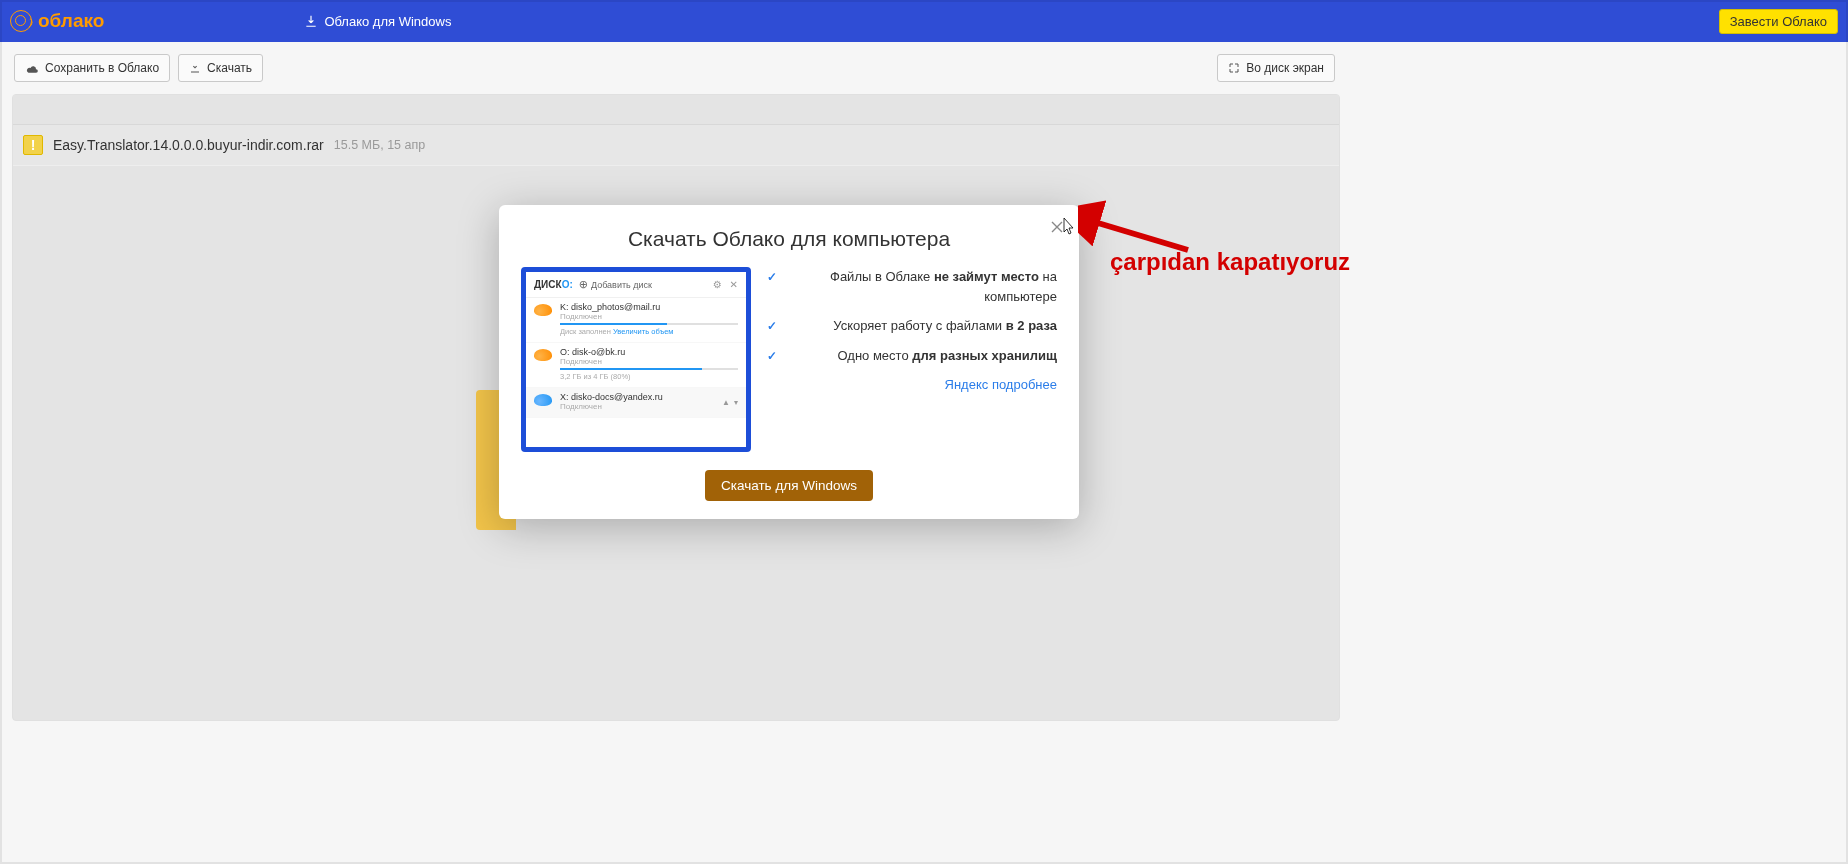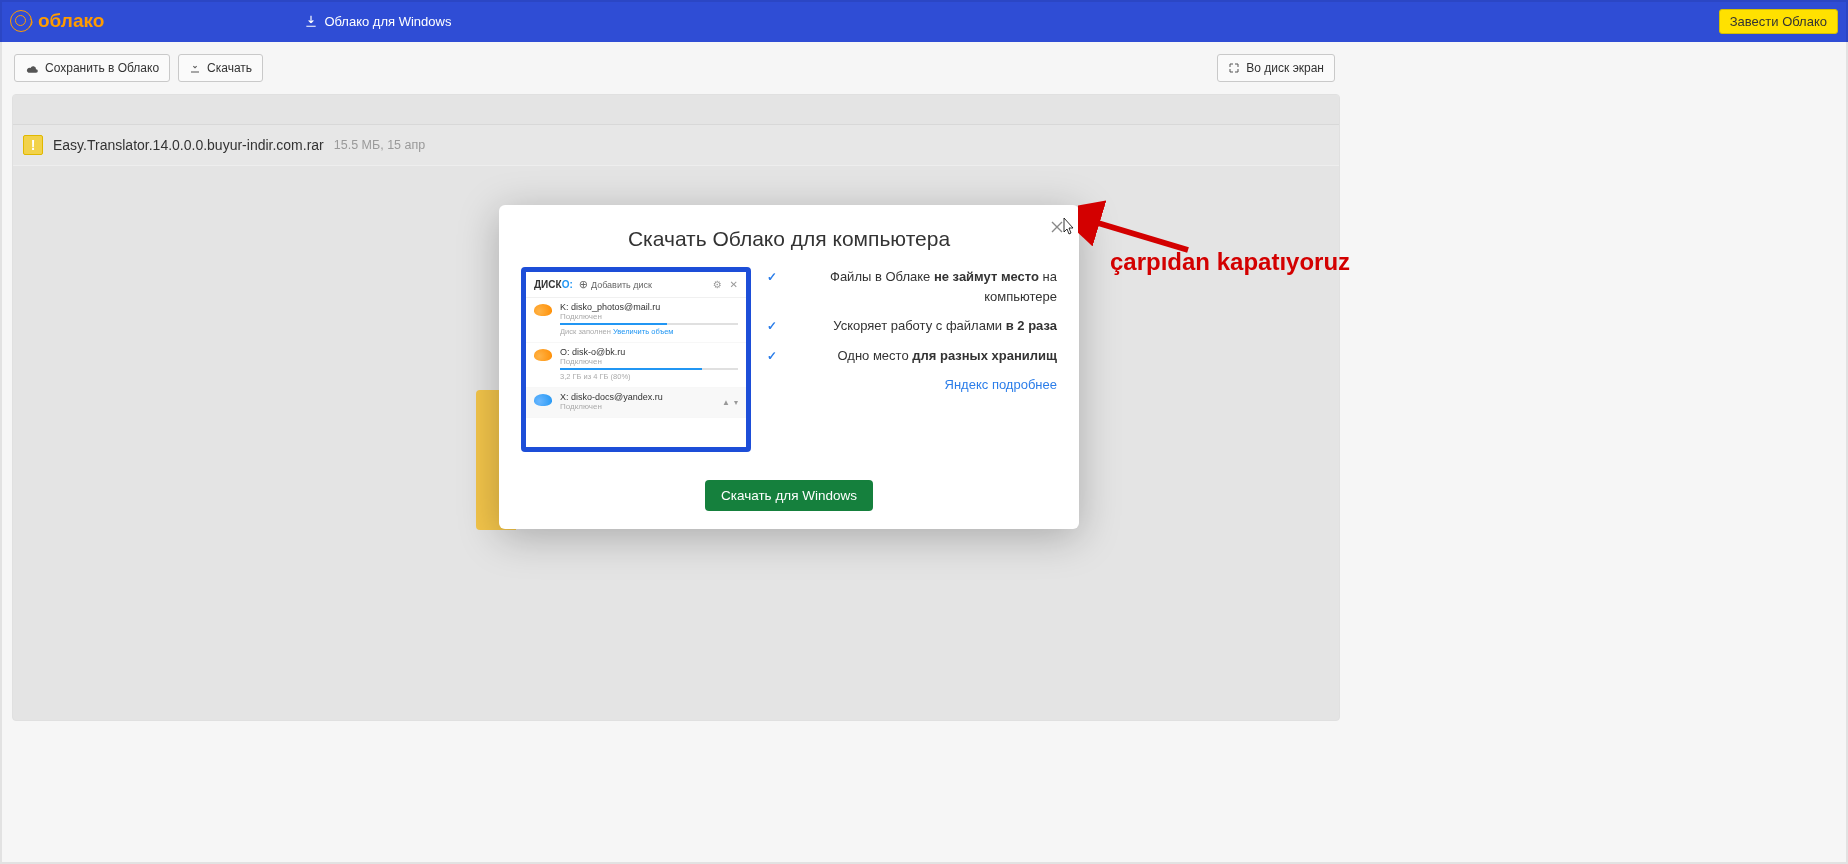--- a/index.html
+++ b/index.html
@@ -55,21 +55,21 @@
   .disko-item.second .bar::before{width:80%; background:#2196f3;}
   .disko-item.third{ background:#f8f8f8;}
   .disko-item .eject{position:absolute; right:8px; top:10px; color:#999; font-size:8px; display:flex; gap:4px;}
 
   .features { flex: 1; font-size: 13px; color: #333; line-height: 1.5; text-align: right;}
   .features ul { list-style: none; }
   .features li { position: relative; padding-left: 20px; margin-bottom: 10px;}
   .features li::before { content: "✓"; position: absolute; left: 0; top: 1px; color: #2b7de9; font-size: 12px; font-weight:bold;}
   .features .sub { color: #9a9a9a; font-size: 12.5px; padding-left: 20px; margin-top:-8px; margin-bottom:10px;}
   .learn-more { color: #2b7de9; font-size: 13px; cursor: pointer; text-decoration: none;}
-  .modal-btn { display: block; margin: 28px auto 0 auto; background: #15803d; color: #fff; border: none; padding: 8px 16px; border-radius: 4px; font-size: 13.5px; cursor: pointer;}
+  .modal-btn { display: block; margin: 18px auto 0 auto; background: #a16207; color: #fff; border: none; padding: 8px 16px; border-radius: 4px; font-size: 13.5px; cursor: pointer;}
 
   
   .arrow-wrap { position: absolute; left: 1078px; top: 200px; z-index: 3; pointer-events:none;}
   .arrow-svg { display:block;}
   .annotation-text { color: #d30000; font-size: 24px; font-weight: bold; position:absolute; left:1110px; top:248px; z-index:3; white-space:nowrap;}
 
   
   .cursor { position: absolute; left: 1060px; top: 217px; z-index: 4; font-size: 14px; pointer-events:none;}
   
   

